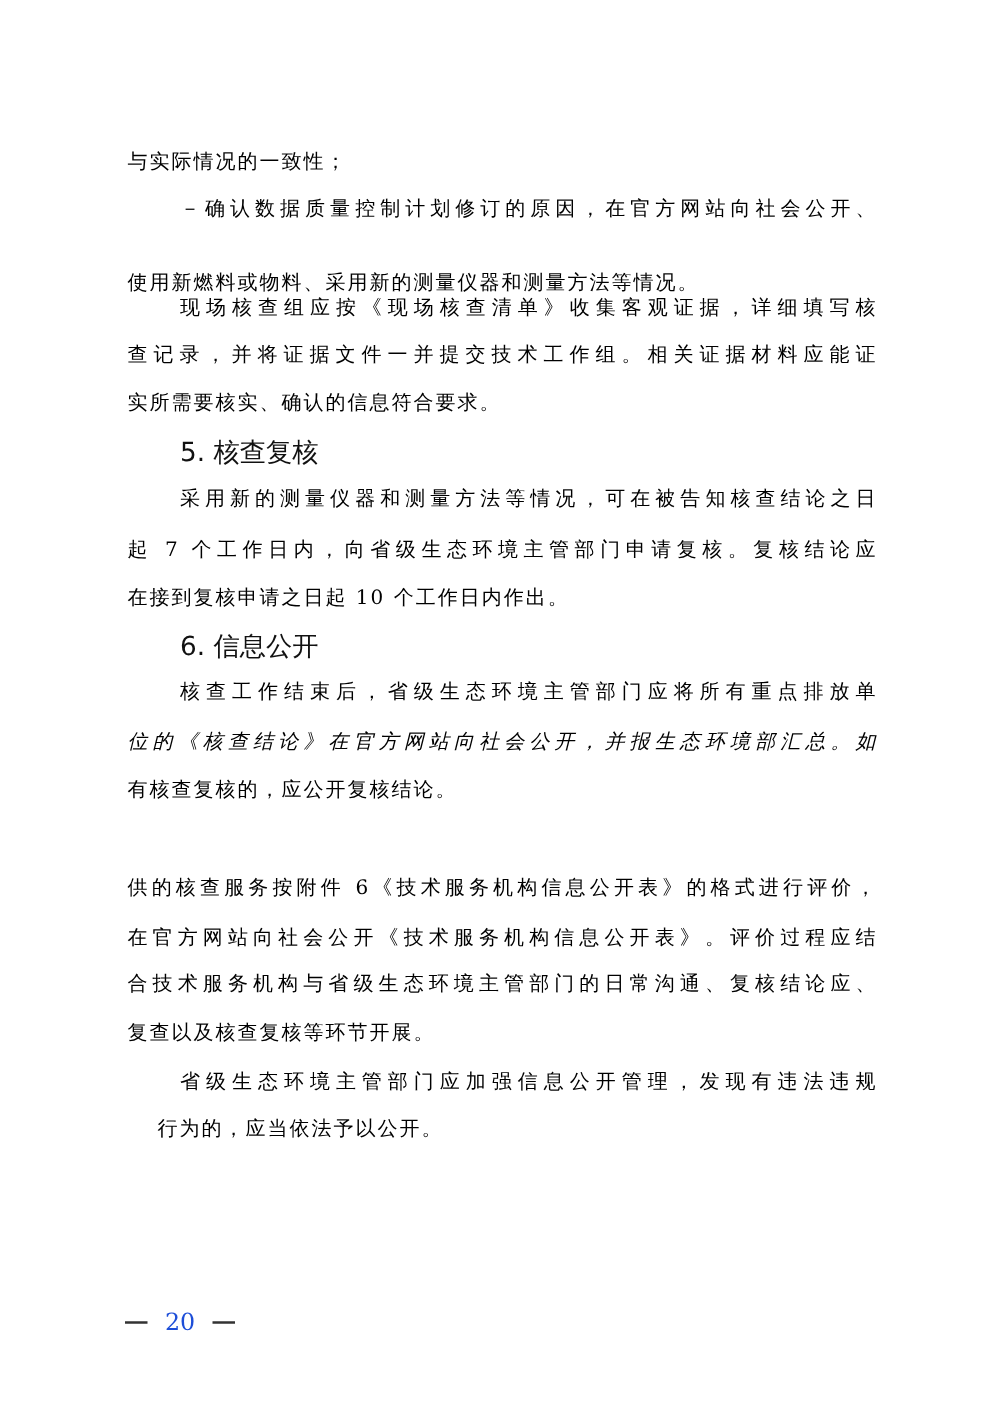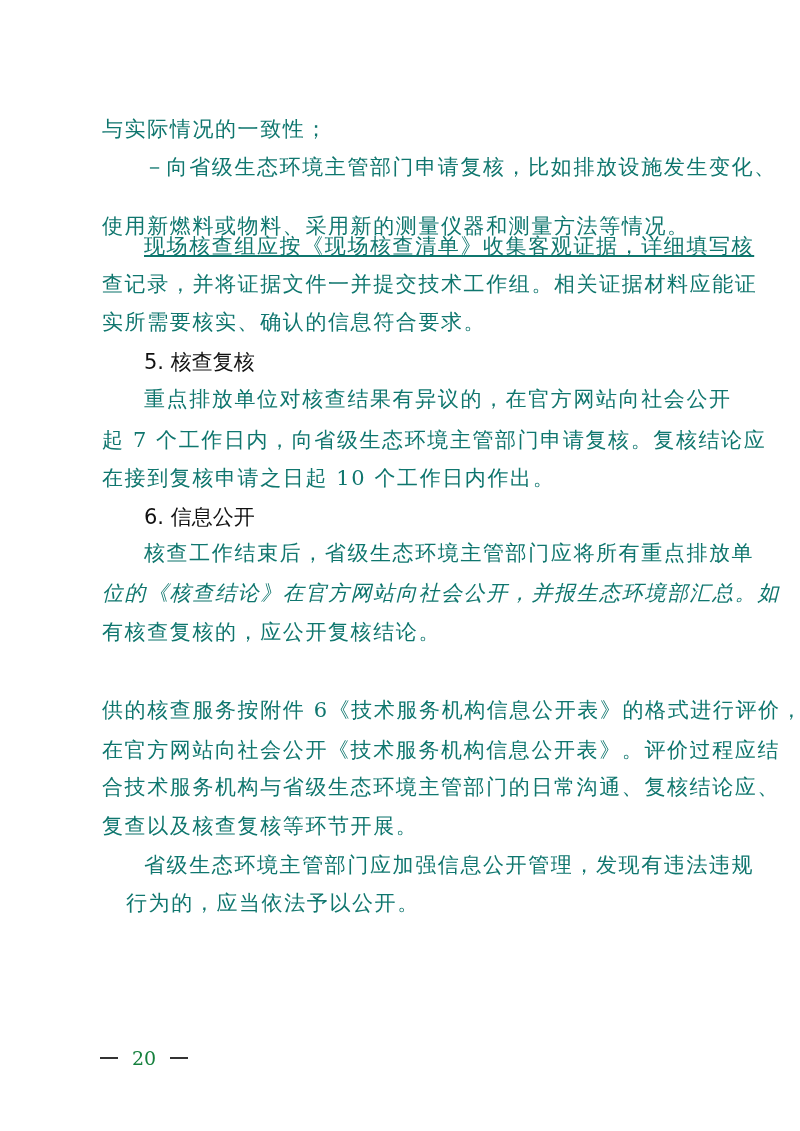--- a/index.html
+++ b/index.html
@@ -21,24 +21,24 @@
       height: 1131px;
       background: #ffffff;
     }
     .line {
       position: absolute;
       left: 102px;
       width: 600px;
       height: 38px;
       line-height: 38px;
       font-family: "DejaVu Serif", "Liberation Serif", serif;
-      font-size: 21px;
+      font-size: 16px;
       white-space: nowrap;
       letter-spacing: 1.6px;
-      color: #0f766e;
+      color: #000000;
     }
     .line.justify {
       text-align: justify;
       text-align-last: justify;
     }
     .line.indent {
       padding-left: 42px;
       width: 558px;
     }
     .heading {
@@ -52,47 +52,47 @@
       color: #111111;
     }
     .page-number {
       position: absolute;
       left: 100px;
       top: 1043px;
       height: 30px;
       line-height: 30px;
       font-family: "DejaVu Serif", "Liberation Serif", serif;
       font-size: 19px;
-      color: #15803d;
+      color: #1d4ed8;
       display: flex;
       align-items: center;
       gap: 14px;
     }
     .dash {
       display: inline-block;
       width: 18px;
       height: 1.2px;
       background: #333333;
     }
   </style>
 </head>
 <body>
 
 <div class="page">
 
   <div class="line" style="top:110px;">与实际情况的一致性；</div>
-  <div class="line justify indent" style="top:148px;">－向省级生态环境主管部门申请复核，比如排放设施发生变化、</div>
+  <div class="line justify indent" style="top:148px;">－确认数据质量控制计划修订的原因，在官方网站向社会公开、</div>
   <div class="line" style="top:187px;margin-top:20px;">使用新燃料或物料、采用新的测量仪器和测量方法等情况。</div>
-  <div class="line justify indent" style="top:227px;text-decoration:underline;">现场核查组应按《现场核查清单》收集客观证据，详细填写核</div>
+  <div class="line justify indent" style="top:227px;">现场核查组应按《现场核查清单》收集客观证据，详细填写核</div>
   <div class="line justify" style="top:265px;">查记录，并将证据文件一并提交技术工作组。相关证据材料应能证</div>
   <div class="line" style="top:303px;">实所需要核实、确认的信息符合要求。</div>
 
   <div class="heading" style="top:343px;">5. 核查复核</div>
 
-  <div class="line justify indent" style="top:380px;">重点排放单位对核查结果有异议的，在官方网站向社会公开</div>
+  <div class="line justify indent" style="top:380px;">采用新的测量仪器和测量方法等情况，可在被告知核查结论之日</div>
   <div class="line justify" style="top:421px;">起 7 个工作日内，向省级生态环境主管部门申请复核。复核结论应</div>
   <div class="line" style="top:459px;">在接到复核申请之日起 10 个工作日内作出。</div>
 
   <div class="heading" style="top:498px;">6. 信息公开</div>
 
   <div class="line justify indent" style="top:534px;">核查工作结束后，省级生态环境主管部门应将所有重点排放单</div>
   <div class="line justify" style="top:574px;font-style:italic;">位的《核查结论》在官方网站向社会公开，并报生态环境部汇总。如</div>
   <div class="line" style="top:613px;">有核查复核的，应公开复核结论。</div>
   <div class="line justify" style="top:691px;">供的核查服务按附件 6《技术服务机构信息公开表》的格式进行评价，</div>
   <div class="line justify" style="top:731px;">在官方网站向社会公开《技术服务机构信息公开表》。评价过程应结</div>

